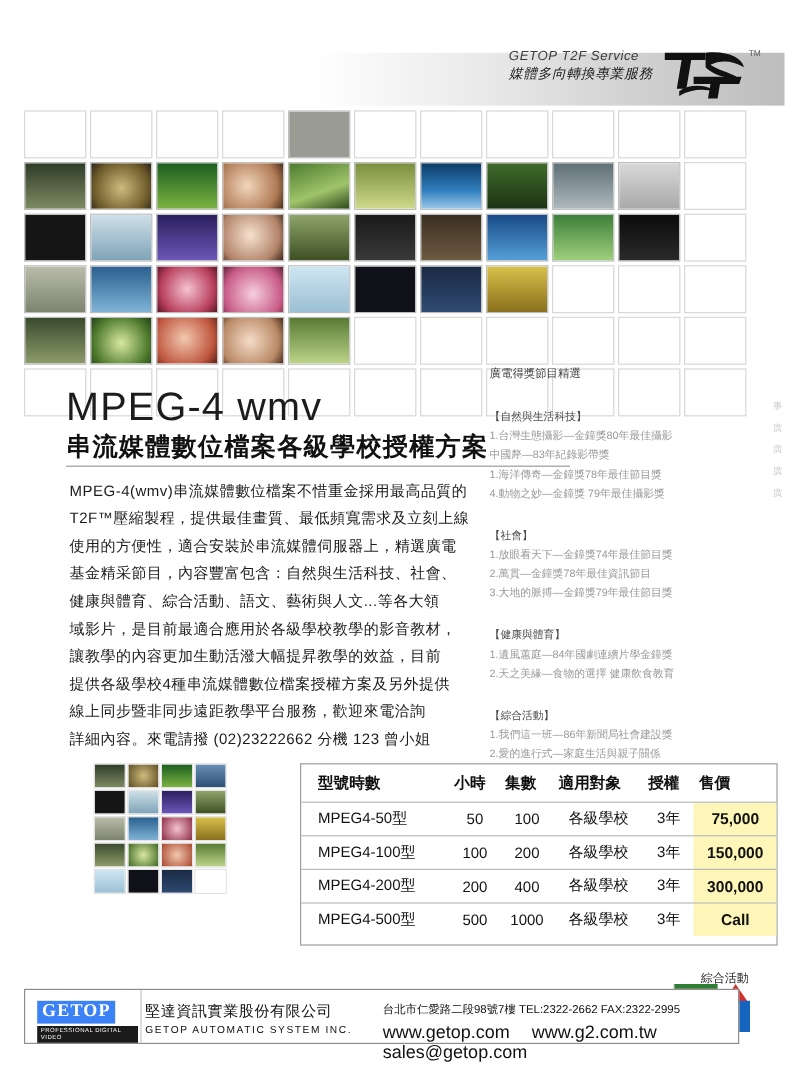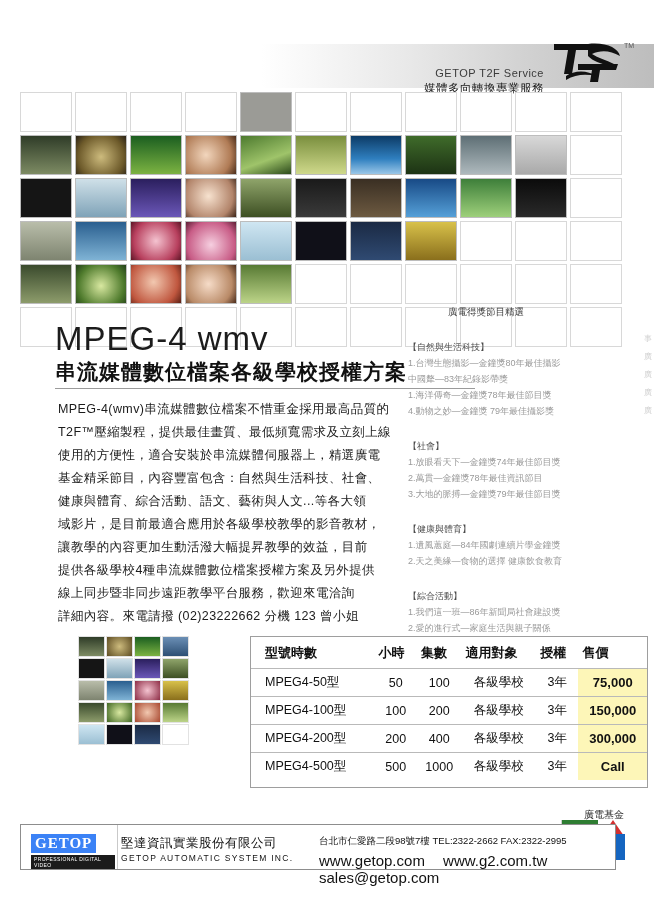--- a/index.html
+++ b/index.html
@@ -26,23 +26,24 @@
     background: #ffffff;
   }
   .header-grad {
     position: absolute;
     left: 0; top: 44px;
     width: 654px; height: 44px;
     background: linear-gradient(to right, #ffffff 0%, #ffffff 40%, #e9e9e9 62%, #d2d2d2 80%, #bdbdbd 100%);
   }
   .header-text {
     position: absolute;
-    right: 110px; top: 66px;
-    text-align: right;
+    right: 110px; top: 40px;
+    text-align: left;
     line-height: 1.35;
+    font-style: italic;
   }
   .header-line1 {
     font-size: 11px;
     color: #3b3b3b;
     letter-spacing: .5px;
   }
   .header-line2 {
     font-size: 11.5px;
     color: #1a1a1a;
     letter-spacing: .5px;
@@ -122,21 +123,20 @@
     position: absolute;
     left: 408px; top: 304px;
     width: 220px;
     font-size: 9px;
     line-height: 16px;
     color: #7a7a7a;
   }
   .awards .aw-head {
     color: #3d3d3d;
     font-size: 9.5px;
-    margin-left: 40px;
   }
   .awards .aw-cat {
     color: #4a4a4a;
     margin-top: 19px;
   }
   .awards .aw-item {
     color: #9a9a9a;
   }
   .edge-marks {
     position: absolute;
@@ -647,21 +647,21 @@
             <td>500</td>
             <td>1000</td>
             <td>各級學校</td>
             <td>3年</td>
             <td class="price-call">Call</td>
           </tr>
         </tbody>
     </table>
   </div>
 
-  <div class="gtv-label">廣電基金</div>
+  <div class="gtv-label">綜合活動</div>
   <div class="gtv-panel">
     <div class="gtv-green"></div>
     <div class="gtv-arrow"></div>
     <div class="gtv-bar-red"></div>
     <div class="gtv-bar-blue"></div>
   </div>
 
   <div id="footer">
     <div class="getop-logo">
       <span class="getop-word">GETOP</span>

